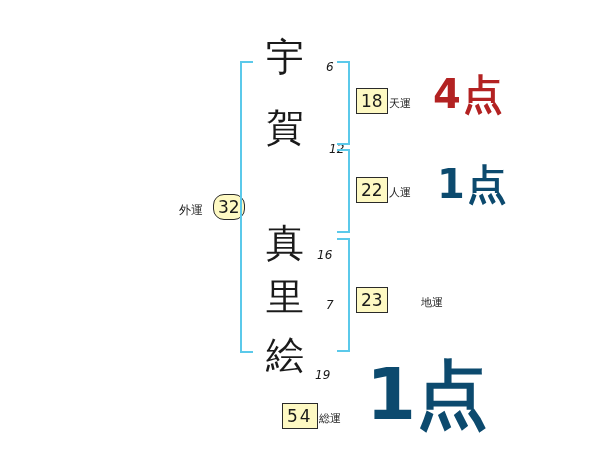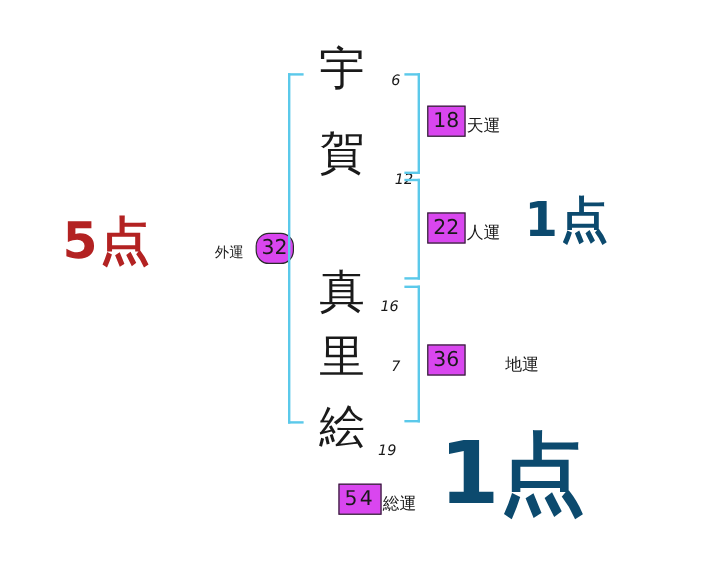--- a/index.html
+++ b/index.html
@@ -26,25 +26,25 @@
   
   .vbox{
     min-width:20px;
     padding:1px 4px;
     height:22px;
     line-height:22px;
     text-align:center;
     border:1.5px solid #2a2a2a;
     font-size:17px;
     color:#1a1a1a;
-    background:#d946ef;
+    background:#fef9c3;
     box-sizing:content-box;
   }
   .fortune-label{
-    font-size:14px;
+    font-size:11px;
     color:#1a1a1a;
     white-space:nowrap;
   }
   
   .bracket{
     box-sizing:border-box;
   }
   .bracket-left{
     border-left:2.5px solid #5bc9ea;
     border-top:2.5px solid #5bc9ea;
@@ -70,21 +70,20 @@
     white-space:nowrap;
   }
   .red{color:#b32222;}
   .blue{color:#0c4a6e;}
 </style>
 </head>
 <body>
 
 <div class="canvas">
 
-  <div class="abs score red" style="left:52px;top:180px;font-size:42px;">5点</div>
 
   <div class="abs fortune-label" style="left:179px;top:202px;font-size:12px;">外運</div>
   <div class="abs vbox" style="left:213px;top:194px;border-radius:11px;">32</div>
 
   <div class="abs bracket bracket-left" style="left:240px;top:61px;width:13px;height:292px;"></div>
 
   <div class="abs kanji" style="left:266px;top:38px;">宇</div>
   <div class="abs strokes" style="left:326px;top:60px;">6</div>
 
   <div class="abs kanji" style="left:266px;top:108px;">賀</div>
@@ -95,27 +94,28 @@
 
   <div class="abs kanji" style="left:266px;top:278px;">里</div>
   <div class="abs strokes" style="left:326px;top:298px;">7</div>
 
   <div class="abs kanji" style="left:266px;top:336px;">絵</div>
   <div class="abs strokes" style="left:315px;top:368px;font-style:italic;">19</div>
 
   <div class="abs bracket bracket-right" style="left:337px;top:61px;width:13px;height:84px;"></div>
   <div class="abs vbox" style="left:356px;top:88px;">18</div>
   <div class="abs fortune-label" style="left:389px;top:96px;">天運</div>
+  <div class="abs score red" style="left:433px;top:74px;">4点</div>
 
   <div class="abs bracket bracket-right" style="left:337px;top:149px;width:13px;height:84px;"></div>
   <div class="abs vbox" style="left:356px;top:177px;">22</div>
   <div class="abs fortune-label" style="left:389px;top:185px;">人運</div>
   <div class="abs score blue" style="left:437px;top:164px;">1点</div>
 
   <div class="abs bracket bracket-right" style="left:337px;top:238px;width:13px;height:114px;"></div>
-  <div class="abs vbox" style="left:356px;top:287px;">36</div>
+  <div class="abs vbox" style="left:356px;top:287px;">23</div>
   <div class="abs fortune-label" style="left:389px;top:295px;padding-left:32px;">地運</div>
 
   <div class="abs vbox" style="left:282px;top:403px;letter-spacing:2px;">54</div>
   <div class="abs fortune-label" style="left:319px;top:411px;">総運</div>
   <div class="abs score-big blue" style="left:366px;top:358px;">1点</div>
 
 </div>
 
 </body></html>

